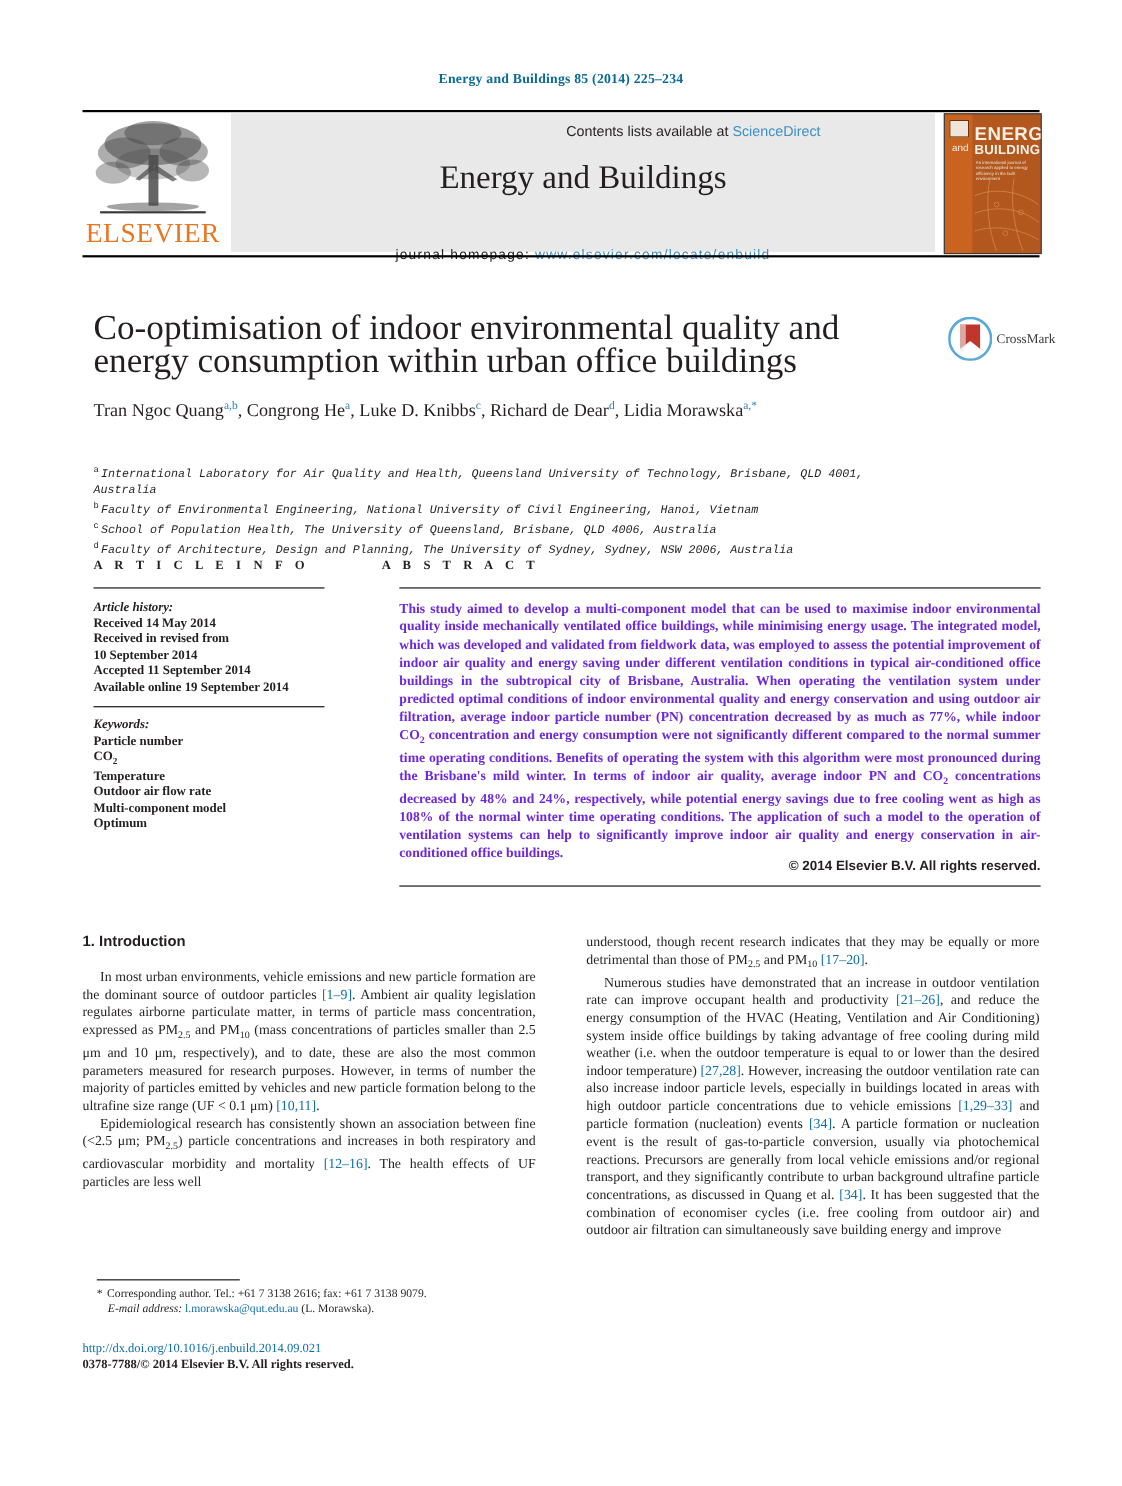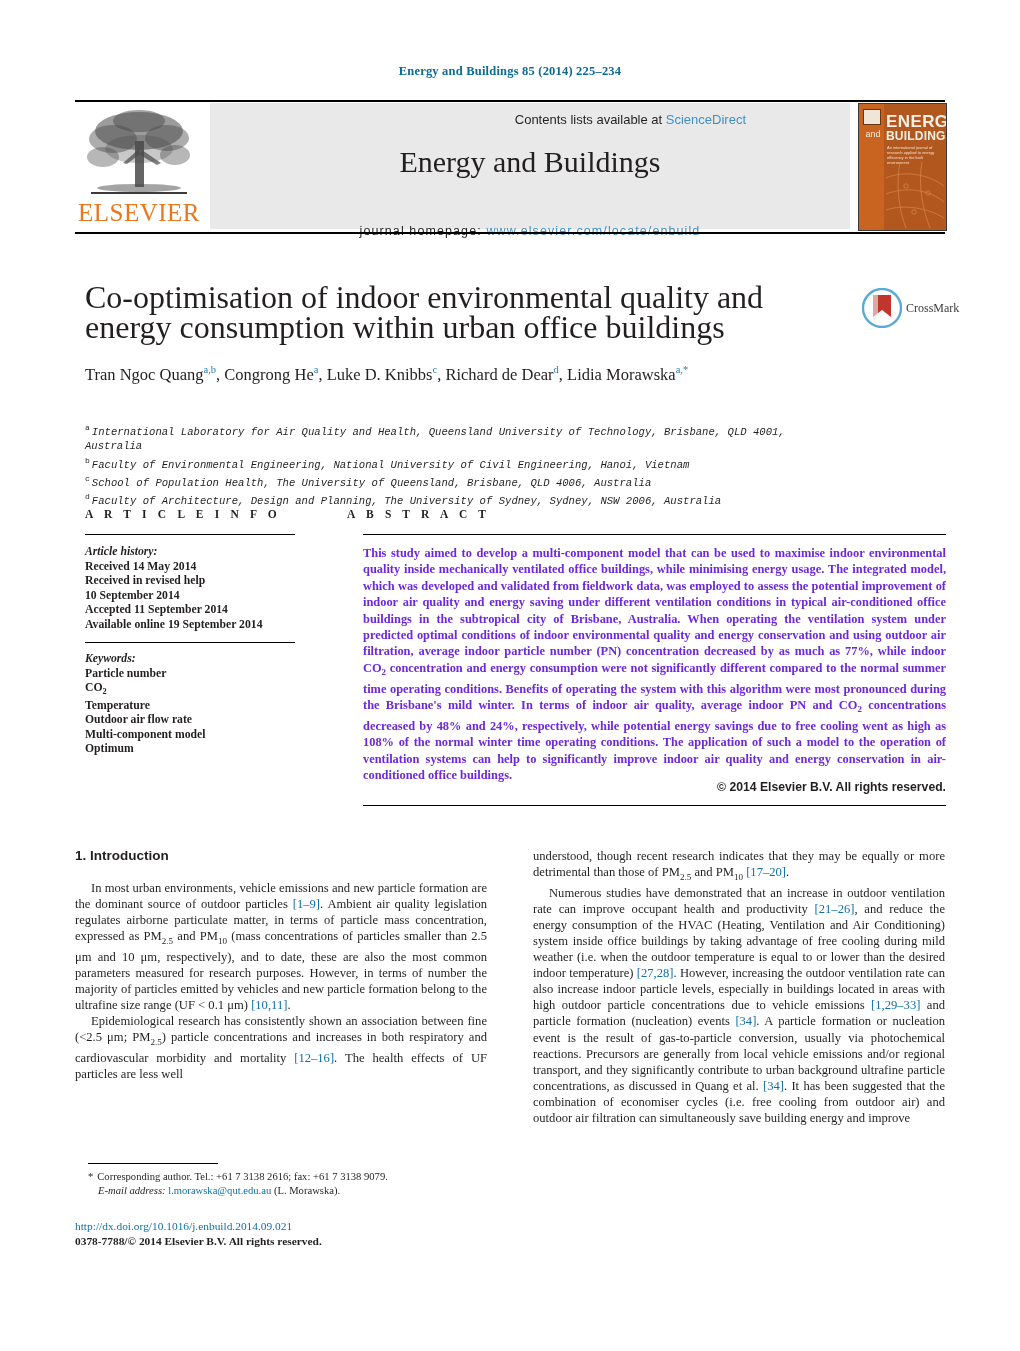--- a/index.html
+++ b/index.html
@@ -463,21 +463,21 @@
       <div><span class="aff-mark">c</span><span>School of Population Health, The University of Queensland, Brisbane, QLD 4006, Australia</span></div>
       <div><span class="aff-mark">d</span><span>Faculty of Architecture, Design and Planning, The University of Sydney, Sydney, NSW 2006, Australia</span></div>
     </div>
 
   <div class="colhead" id="article-info-head">A R T I C L E    I N F O</div>
   <div class="sec-rule" id="info-rule"></div>
   <div class="info-body">
     <div class="lbl">Article history:</div>
     <div>
         <div>Received 14 May 2014</div>
-        <div>Received in revised help</div>
+        <div>Received in revised from</div>
         <div>10 September 2014</div>
         <div>Accepted 11 September 2014</div>
         <div>Available online 19 September 2014</div>
       </div>
   </div>
   <div class="sec-rule" id="keywords-rule"></div>
   <div class="keywords-body">
     <div class="lbl">Keywords:</div>
     <div>Particle number<br>CO<sub>2</sub><br>Temperature<br>Outdoor air flow rate<br>Multi-component model<br>Optimum</div>
   </div>

